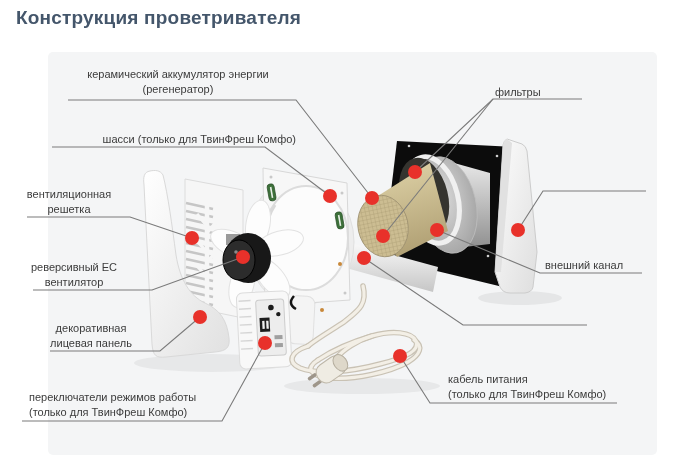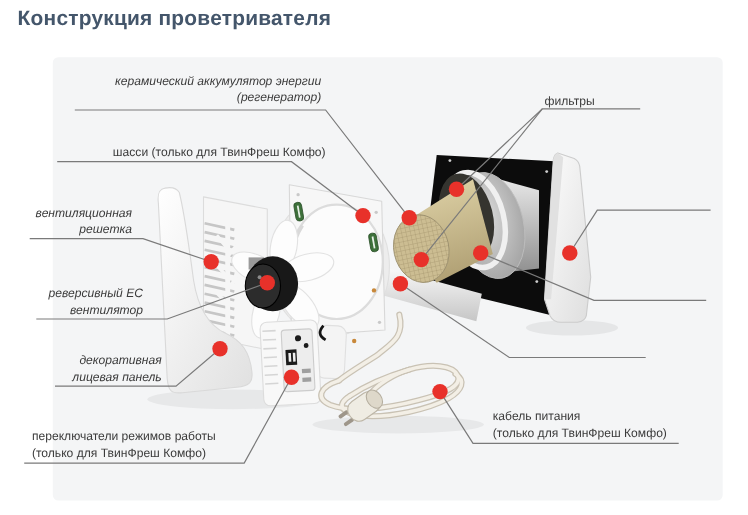--- a/index.html
+++ b/index.html
@@ -5,21 +5,21 @@
   html,body{margin:0;padding:0;background:#ffffff;}
   .stage{position:relative;width:680px;height:468px;background:#ffffff;overflow:hidden;
          font-family:"Liberation Sans", sans-serif;}
   .page-title{position:absolute;left:16px;top:7px;font-size:19px;font-weight:bold;
               color:#44566b;letter-spacing:.2px;}
   .diagram-panel{position:absolute;left:48px;top:52px;width:609px;height:403px;
                  background:#f4f5f6;border-radius:5px;}
   .art{position:absolute;left:0;top:0;width:680px;height:468px;}
   .callout{position:absolute;font-size:11px;line-height:14.5px;color:#3b3b3b;
            white-space:pre-line;}
-  .ta-r{text-align:right;font-style:italic;}
+  .ta-r{text-align:center;}
 </style>
 </head>
 <body>
 
 <div class="stage">
 
   <div class="page-title">Конструкция проветривателя</div>
 
   <div class="diagram-panel"></div>
 
@@ -217,20 +217,21 @@
       <circle cx="200" cy="317" r="7"></circle>
       <circle cx="265" cy="343" r="7"></circle>
       <circle cx="400" cy="356" r="7"></circle>
     </g>
   </svg>
 
   <div class="callout ta-r" style="left:64px;top:67px;width:228px;">керамический аккумулятор энергии
 (регенератор)</div>
   <div class="callout" style="left:56px;top:132px;width:240px;text-align:right;">шасси (только для ТвинФреш Комфо)</div>
   <div class="callout" style="left:495px;top:85px;width:90px;">фильтры</div>
+  <div class="callout" style="left:545px;top:258px;width:100px;">внешний канал</div>
   <div class="callout ta-r" style="left:18px;top:187px;width:102px;">вентиляционная
 решетка</div>
   <div class="callout ta-r" style="left:18px;top:260px;width:112px;">реверсивный ЕС
 вентилятор</div>
   <div class="callout ta-r" style="left:35px;top:321px;width:112px;">декоративная
 лицевая панель</div>
   <div class="callout" style="left:29px;top:390px;width:210px;">переключатели режимов работы
 (только для ТвинФреш Комфо)</div>
   <div class="callout" style="left:448px;top:372px;width:185px;">кабель питания
 (только для ТвинФреш Комфо)</div>

